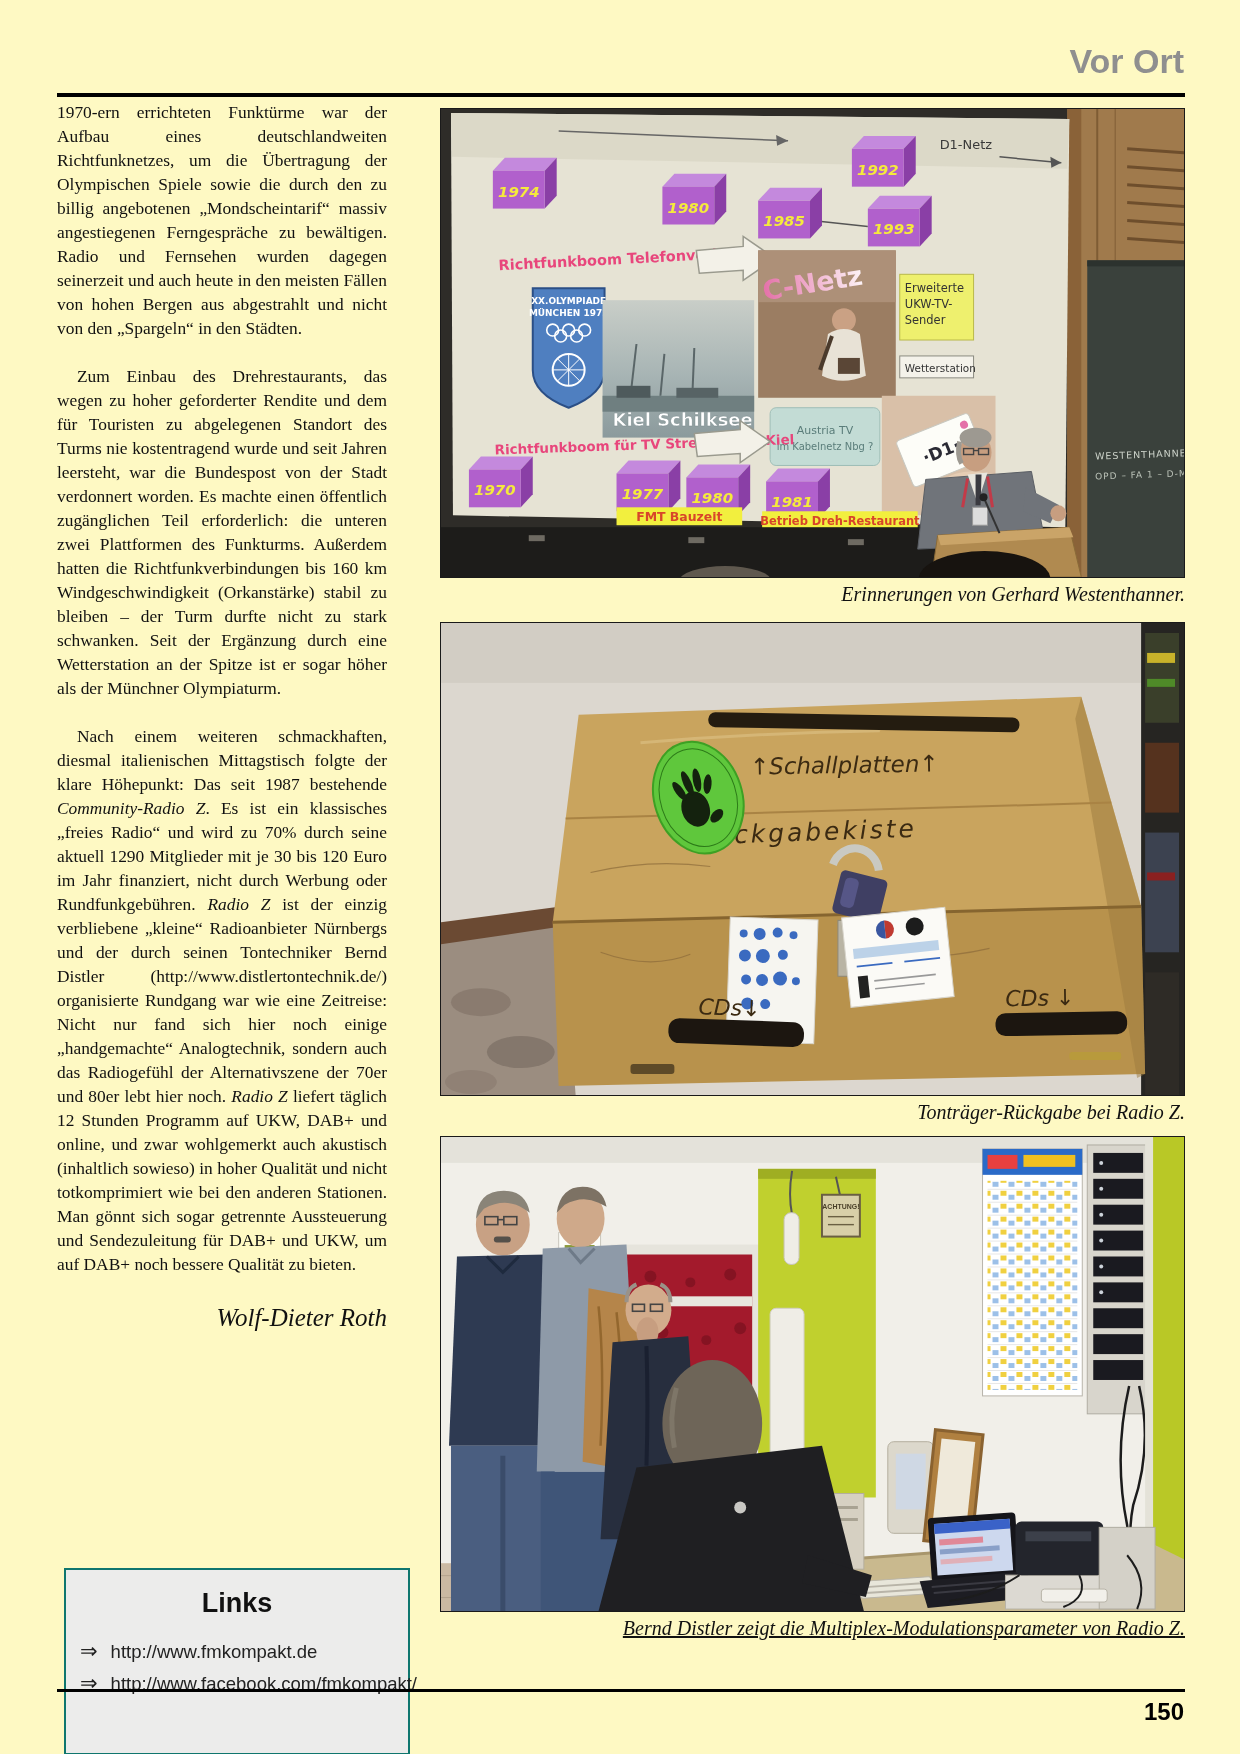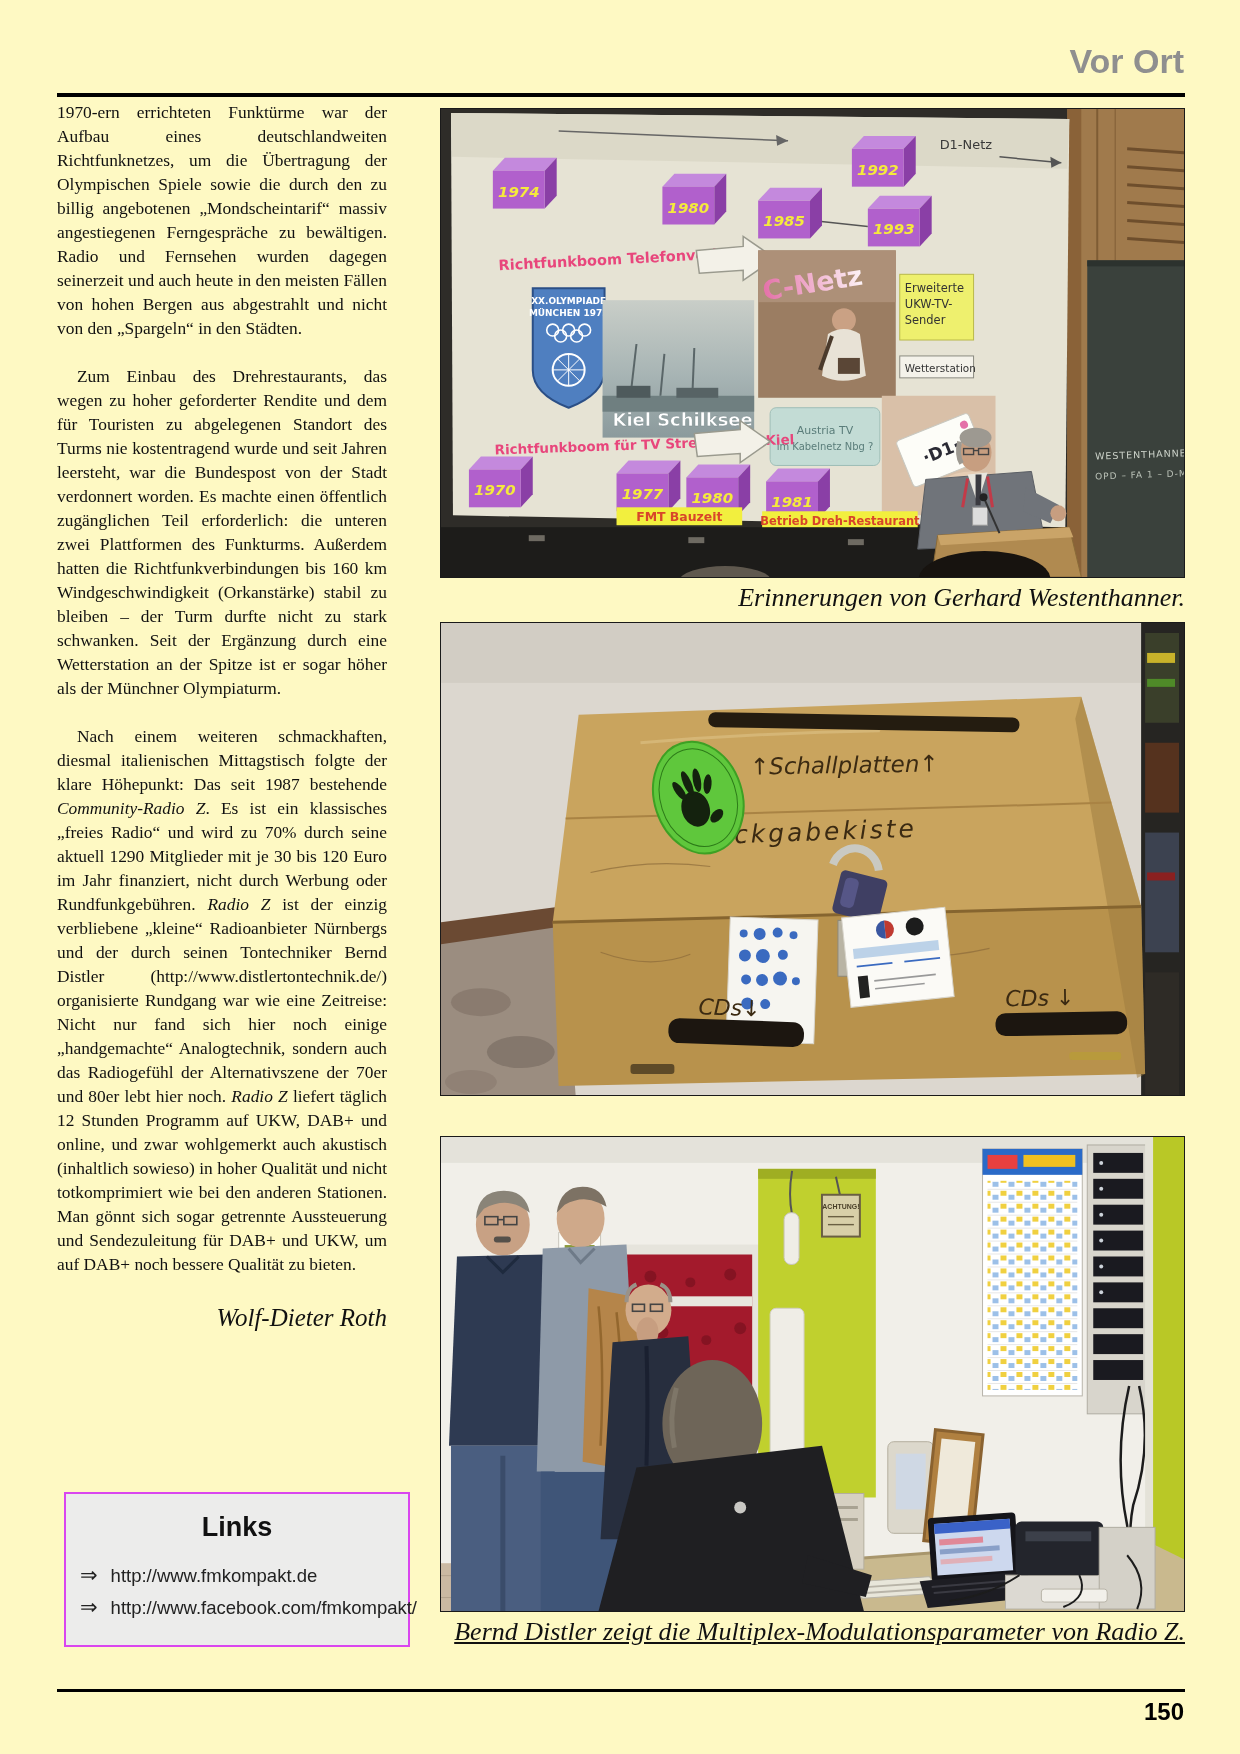--- a/index.html
+++ b/index.html
@@ -13,37 +13,37 @@
 
   
   .article{position:absolute;left:57px;top:100px;width:330px;
     font-size:17.4px;line-height:24px;text-align:justify;}
   .para{margin:0 0 24px 0;}
   .para.ind{text-indent:20px;}
   .para em{font-style:italic;}
   .byline{margin-top:30px;text-align:right;font-style:italic;font-size:25px;}
 
   
-  .links{position:absolute;left:64px;top:1492px;width:346px;height:155px;
-    background:#ececeb;border:2px solid #d946ef;box-sizing:border-box;
+  .links{position:absolute;left:64px;top:1568px;width:346px;height:187px;
+    background:#ececeb;border:2px solid #0f766e;box-sizing:border-box;
     font-family:"Liberation Sans",sans-serif;}
   .links-title{text-align:center;font-weight:bold;font-size:27px;margin:18px 0 16px 0;color:#111;}
   .links-list{margin:0;padding:0 5px 0 14px;list-style:none;}
   .links-list li{font-size:18.5px;line-height:31px;color:#222;white-space:nowrap;}
   .arrow-glyph{display:inline-block;margin-right:13px;font-size:21px;color:#222;}
 
   
   .photo{position:absolute;left:440px;width:745px;border:1px solid #1a1a1a;
     box-sizing:border-box;background:#ccc;}
   .photo svg{display:block;width:100%;height:100%;}
   #photo1{top:108px;height:470px;}
   #photo2{top:622px;height:474px;}
   #photo3{top:1136px;height:476px;}
   .caption{position:absolute;left:440px;width:745px;text-align:right;
-    font-style:italic;font-size:26px;color:#111;}
+    font-style:italic;font-size:20px;color:#111;}
   #caption1{top:583px;}
   #caption2{top:1101px;}
   #caption3{top:1617px;text-decoration:underline;}
 
   
   .footer-rule{position:absolute;left:57px;width:1128px;top:1689px;height:3px;background:#000;}
   .footer-left{position:absolute;left:57px;top:1698px;
     font-family:"Liberation Sans",sans-serif;font-weight:bold;font-size:20px;color:#000;}
   .footer-left sup{font-size:12px;vertical-align:8px;}
   .footer-issue{margin-left:20px;}
@@ -397,20 +397,21 @@
         <text x="258" y="392" font-family="DejaVu Sans, sans-serif" font-size="22" font-style="italic" fill="#3b2a12" transform="rotate(2 258 392)">CDs↓</text>
         <text x="566" y="384" font-family="DejaVu Sans, sans-serif" font-size="22" font-style="italic" fill="#3b2a12" transform="rotate(-1 566 384)">CDs ↓</text>
         <rect x="228" y="398" width="136" height="25" rx="11" fill="#1c1610" transform="rotate(2 296 410)"></rect>
         <rect x="556" y="390" width="132" height="23" rx="10" fill="#1c1610" transform="rotate(-1 622 401)"></rect>
 
         <rect x="190" y="442" width="44" height="10" rx="3" fill="#5e4a28"></rect>
         <rect x="630" y="430" width="52" height="8" rx="3" fill="#b89a3c"></rect>
       </g>
     </svg>
   </div>
+  <div class="caption" id="caption2">Tonträger-Rückgabe bei Radio Z.</div>
 
   <div class="photo" id="photo3">
     <svg viewBox="0 0 745 476" preserveAspectRatio="none">
       <defs>
         <pattern id="calcells" width="16" height="13" patternUnits="userSpaceOnUse">
           <rect width="16" height="13" fill="#ffffff"></rect>
           <rect x="1" y="2" width="6" height="5" fill="#f0d040"></rect>
           <rect x="9" y="6" width="6" height="5" fill="#9cc0e8"></rect>
           <line x1="0" y1="0" x2="16" y2="0" stroke="#d0d0d0" stroke-width="1"></line>
         </pattern>

